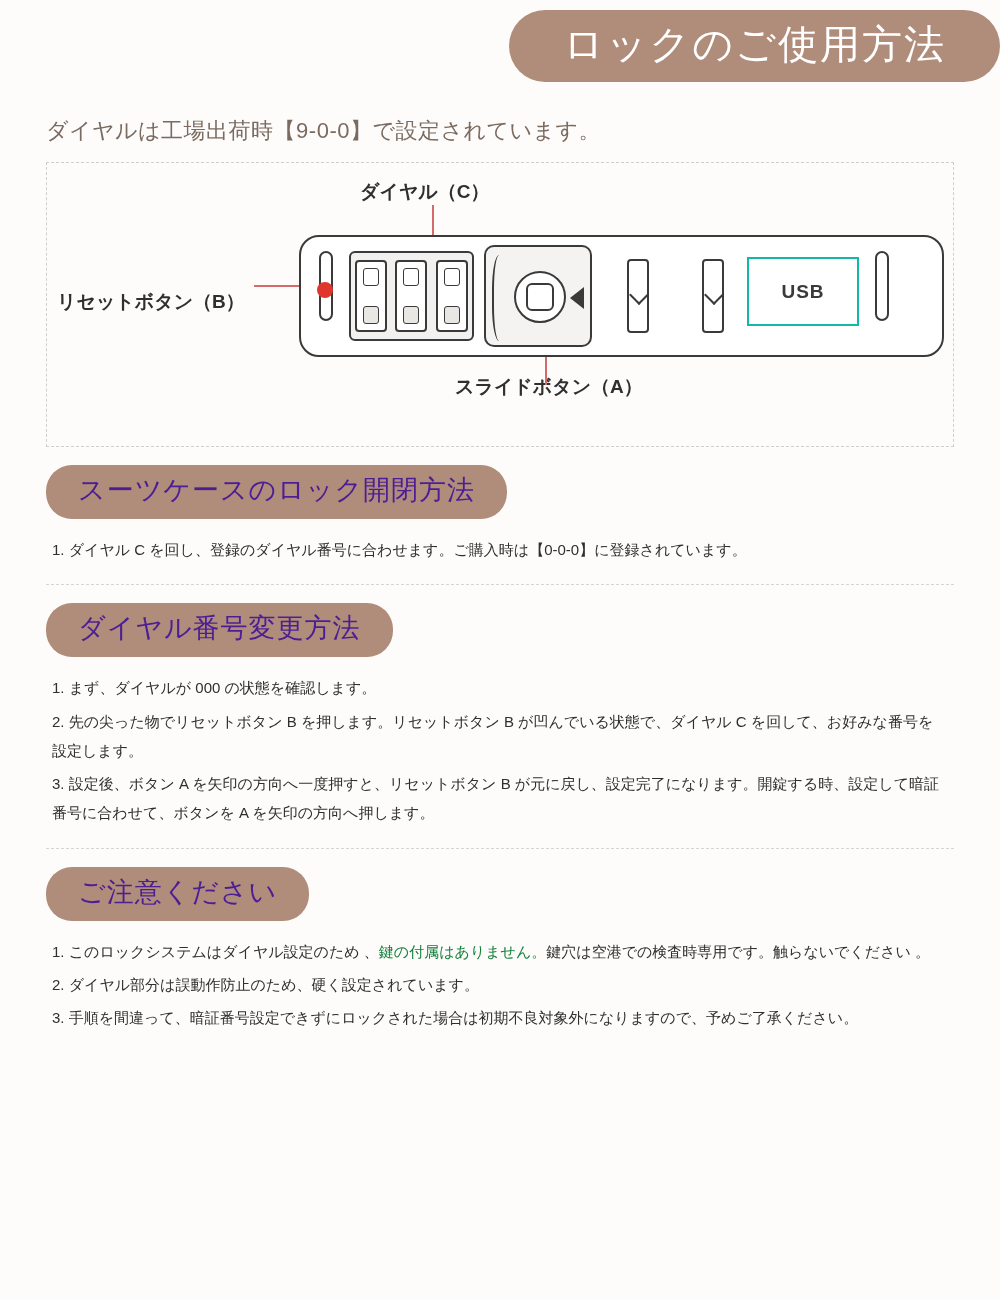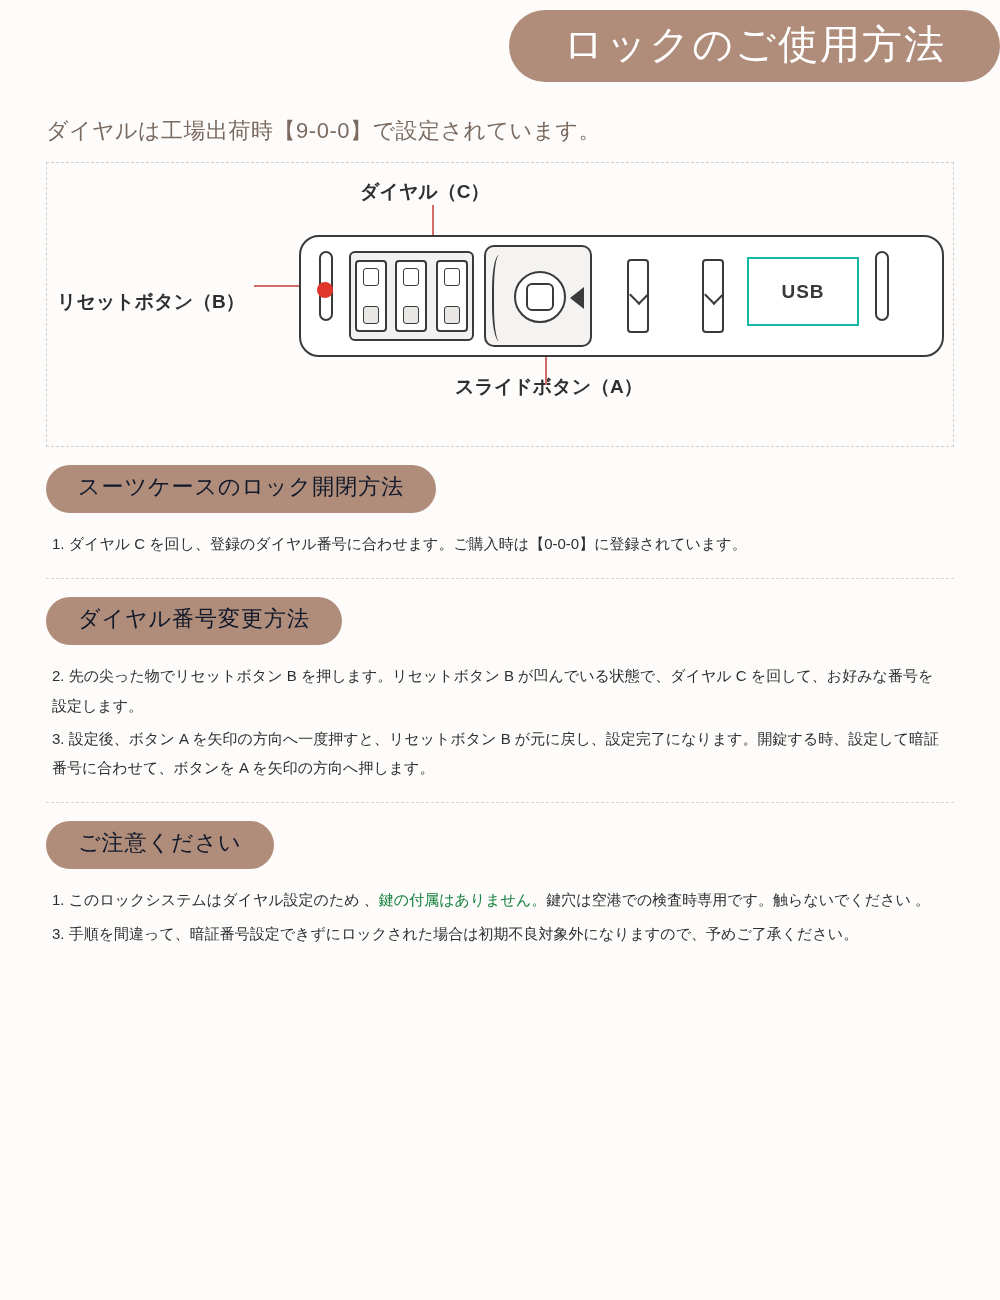--- a/index.html
+++ b/index.html
@@ -168,24 +168,24 @@
     border: 2px solid #3a3a3a; border-radius: 7px;
     background: #ffffff;
   }
   .cap-l { left: 272px; }
   .cap-r { left: 828px; }
 
   
   .section-pill {
     display: inline-block;
     background: #b08d7a;
-    color: #0f172a;
+    color: #4c1d95;
     border-radius: 26px;
     padding: 7px 32px 11px 32px;
-    font-size: 22px;
+    font-size: 27px;
     letter-spacing: 1px;
     margin-left: 46px;
   }
   .sec-gap { margin-top: 18px; }
 
   .body-list {
     margin: 16px 52px 0 52px;
     font-size: 15px;
     line-height: 1.95;
     color: #2f2f2f;
@@ -250,30 +250,32 @@
     <div class="body-list">
       <p>1. ダイヤル C を回し、登録のダイヤル番号に合わせます。ご購入時は【0-0-0】に登録されています。</p>
     </div>
   </div>
 
   <div class="divider"></div>
 
   <div class="sec-gap">
     <div class="section-pill">ダイヤル番号変更方法</div>
     <div class="body-list">
+      <p>1. まず、ダイヤルが 000 の状態を確認します。</p>
       <p>2. 先の尖った物でリセットボタン B を押します。リセットボタン B が凹んでいる状態で、ダイヤル C を回して、お好みな番号を設定します。</p>
       <p>3. 設定後、ボタン A を矢印の方向へ一度押すと、リセットボタン B が元に戻し、設定完了になります。開錠する時、設定して暗証番号に合わせて、ボタンを A を矢印の方向へ押します。</p>
     </div>
   </div>
 
   <div class="divider"></div>
 
   <div class="sec-gap">
     <div class="section-pill">ご注意ください</div>
     <div class="body-list">
       <p>
         <span>1. このロックシステムはダイヤル設定のため 、</span><span class="hl">鍵の付属はありません。</span><span>鍵穴は空港での検査時専用です。触らないでください 。</span>
       </p>
+      <p>2. ダイヤル部分は誤動作防止のため、硬く設定されています。</p>
       <p>3. 手順を間違って、暗証番号設定できずにロックされた場合は初期不良対象外になりますので、予めご了承ください。</p>
     </div>
   </div>
 
 </div>
 
 </body></html>

